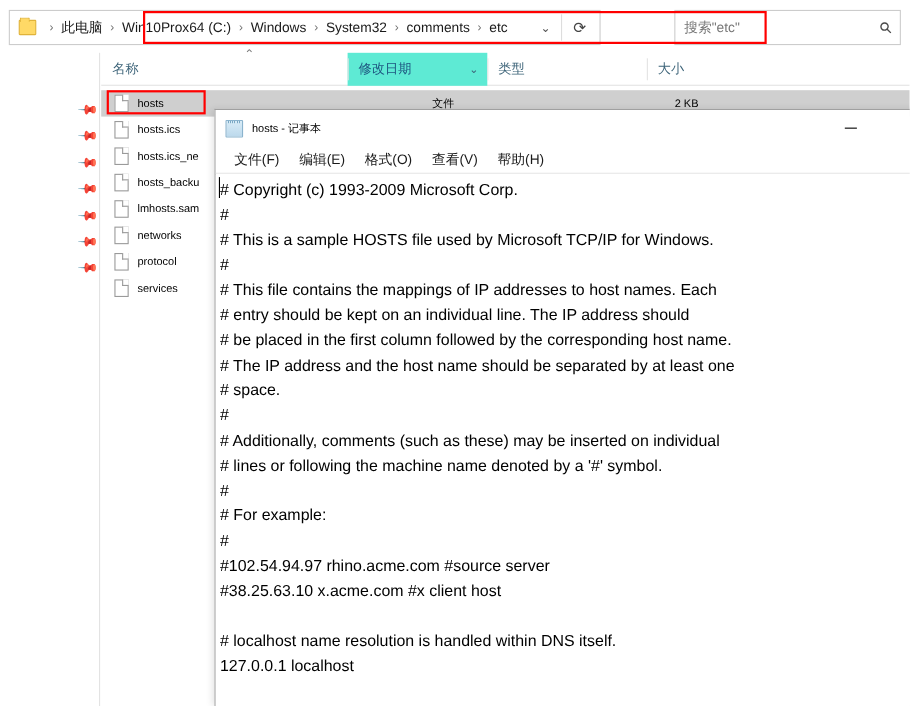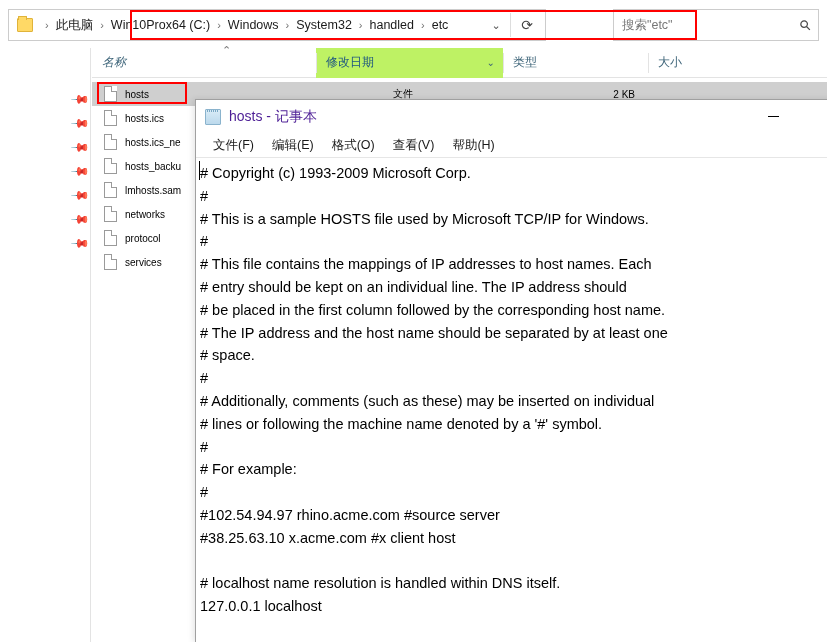--- a/index.html
+++ b/index.html
@@ -149,22 +149,22 @@
     padding-left: 10px;
     position: relative;
   }
   .col + .col::before {
     content: "";
     position: absolute;
     left: 0; top: 5px;
     width: 1px; height: 20px;
     background: #e3e3e3;
   }
-  #col-name { width: 224px; font-style: italic; }
-  #col-date { width: 187px; background: #bef264; color: #1e5680; }
+  #col-name { width: 224px; }
+  #col-date { width: 127px; background: #5eead4; color: #1e5680; }
   #col-date .dd-arrow {
     position: absolute;
     right: 8px;
     font-size: 10px;
     color: #3c6378;
   }
   #col-type { width: 145px; }
   #col-size { width: 120px; }
 
   .sort-asc {
@@ -287,22 +287,22 @@
     border-radius: 1px;
   }
   #np-app-icon::before {
     content: "";
     position: absolute;
     left: 1px; top: 0px;
     width: 12px; height: 2px;
     background: repeating-linear-gradient(to right, #7aa8c4 0 1px, transparent 1px 2px);
   }
   #np-title {
-    font-size: 14px;
-    color: #4c1d95;
+    font-size: 10px;
+    color: #000000;
   }
   #np-minimize {
     position: absolute;
     right: 40px; top: 0;
     width: 44px; height: 33px;
     display: flex; align-items: center; justify-content: center;
     font-size: 13px;
     color: #000;
   }
   #np-minimize .dash {
@@ -356,21 +356,21 @@
       <span class="folder-icon"></span>
       <span class="crumb-sep">›</span>
       <span class="crumb">此电脑</span>
       <span class="crumb-sep">›</span>
       <span class="crumb">Win10Prox64 (C:)</span>
       <span class="crumb-sep">›</span>
       <span class="crumb">Windows</span>
       <span class="crumb-sep">›</span>
       <span class="crumb">System32</span>
       <span class="crumb-sep">›</span>
-      <span class="crumb">handled</span>
+      <span class="crumb">comments</span>
       <span class="crumb-sep">›</span>
       <span class="crumb">etc</span>
 
       <span class="addr-chevron">⌄</span>
       <span class="addr-sep-v"></span>
       <span class="addr-refresh">⟳</span>
     </div>
 
     <div class="search-box">
       <span class="search-ph">搜索"etc"</span>

